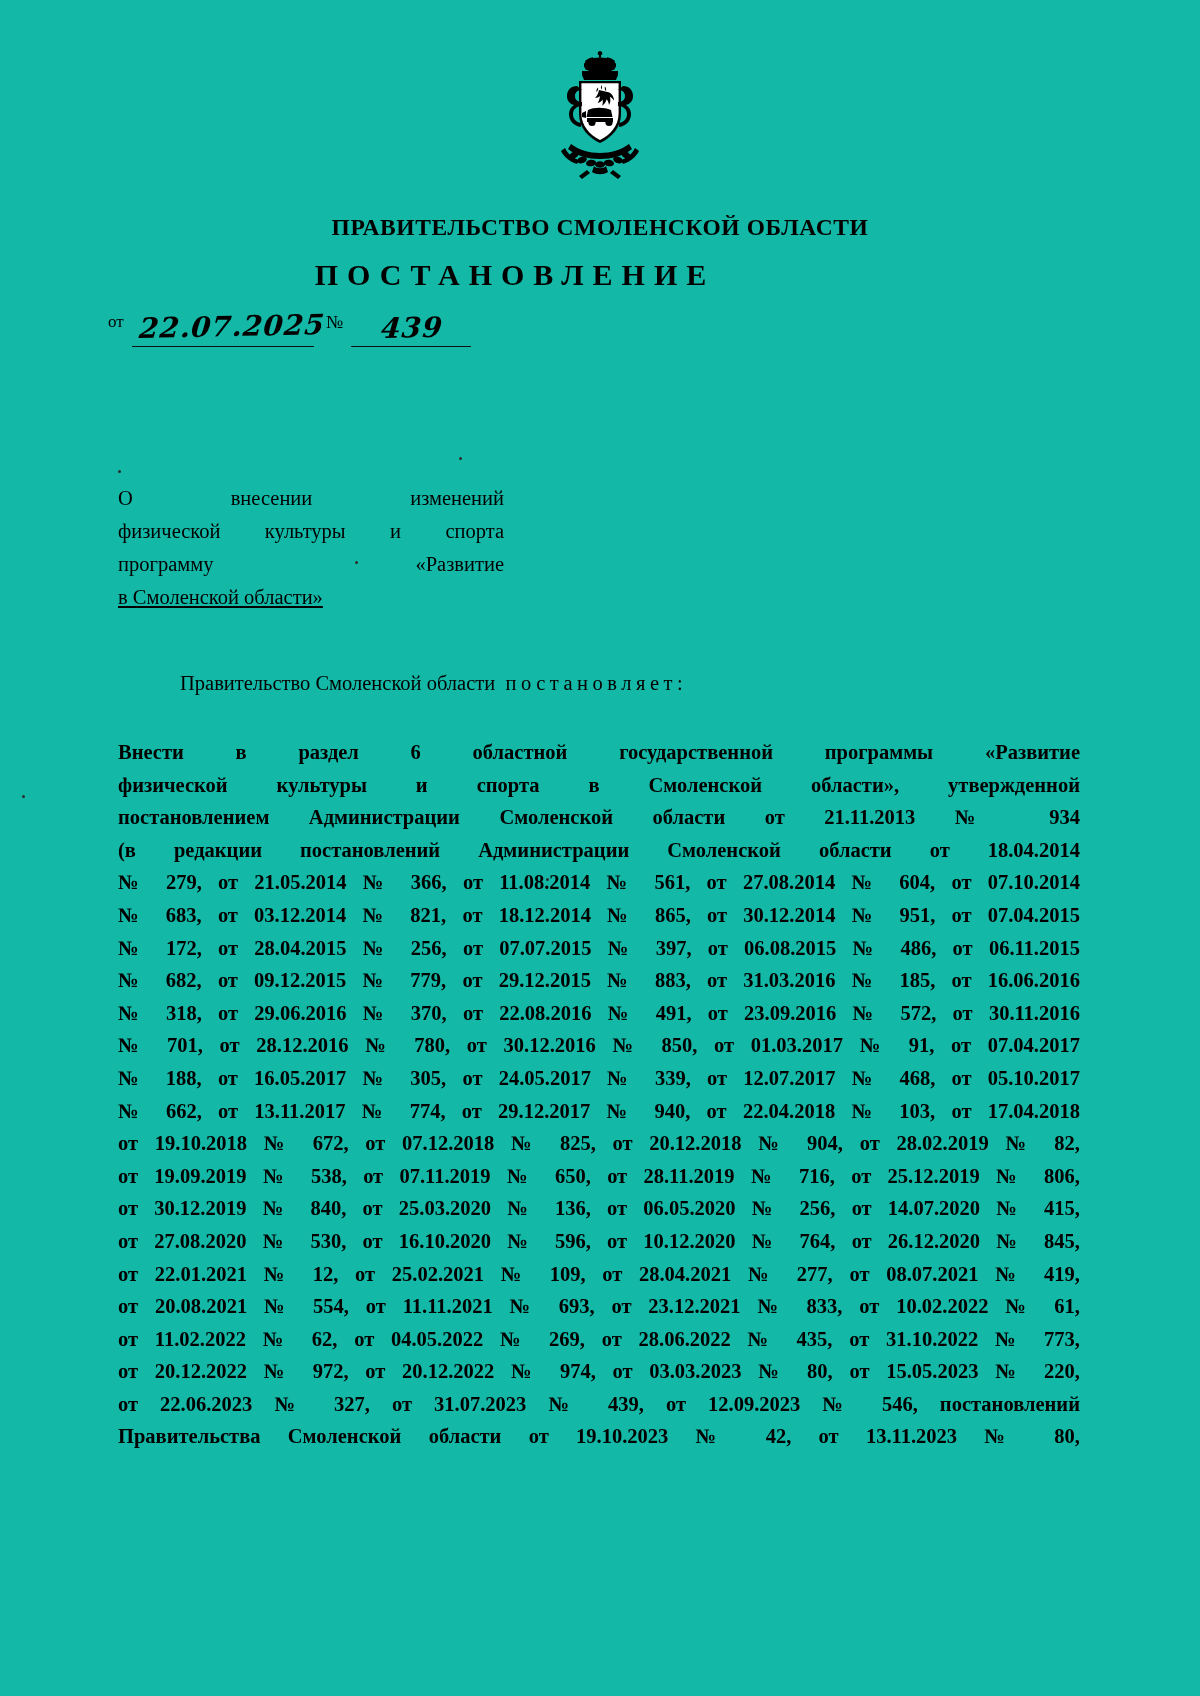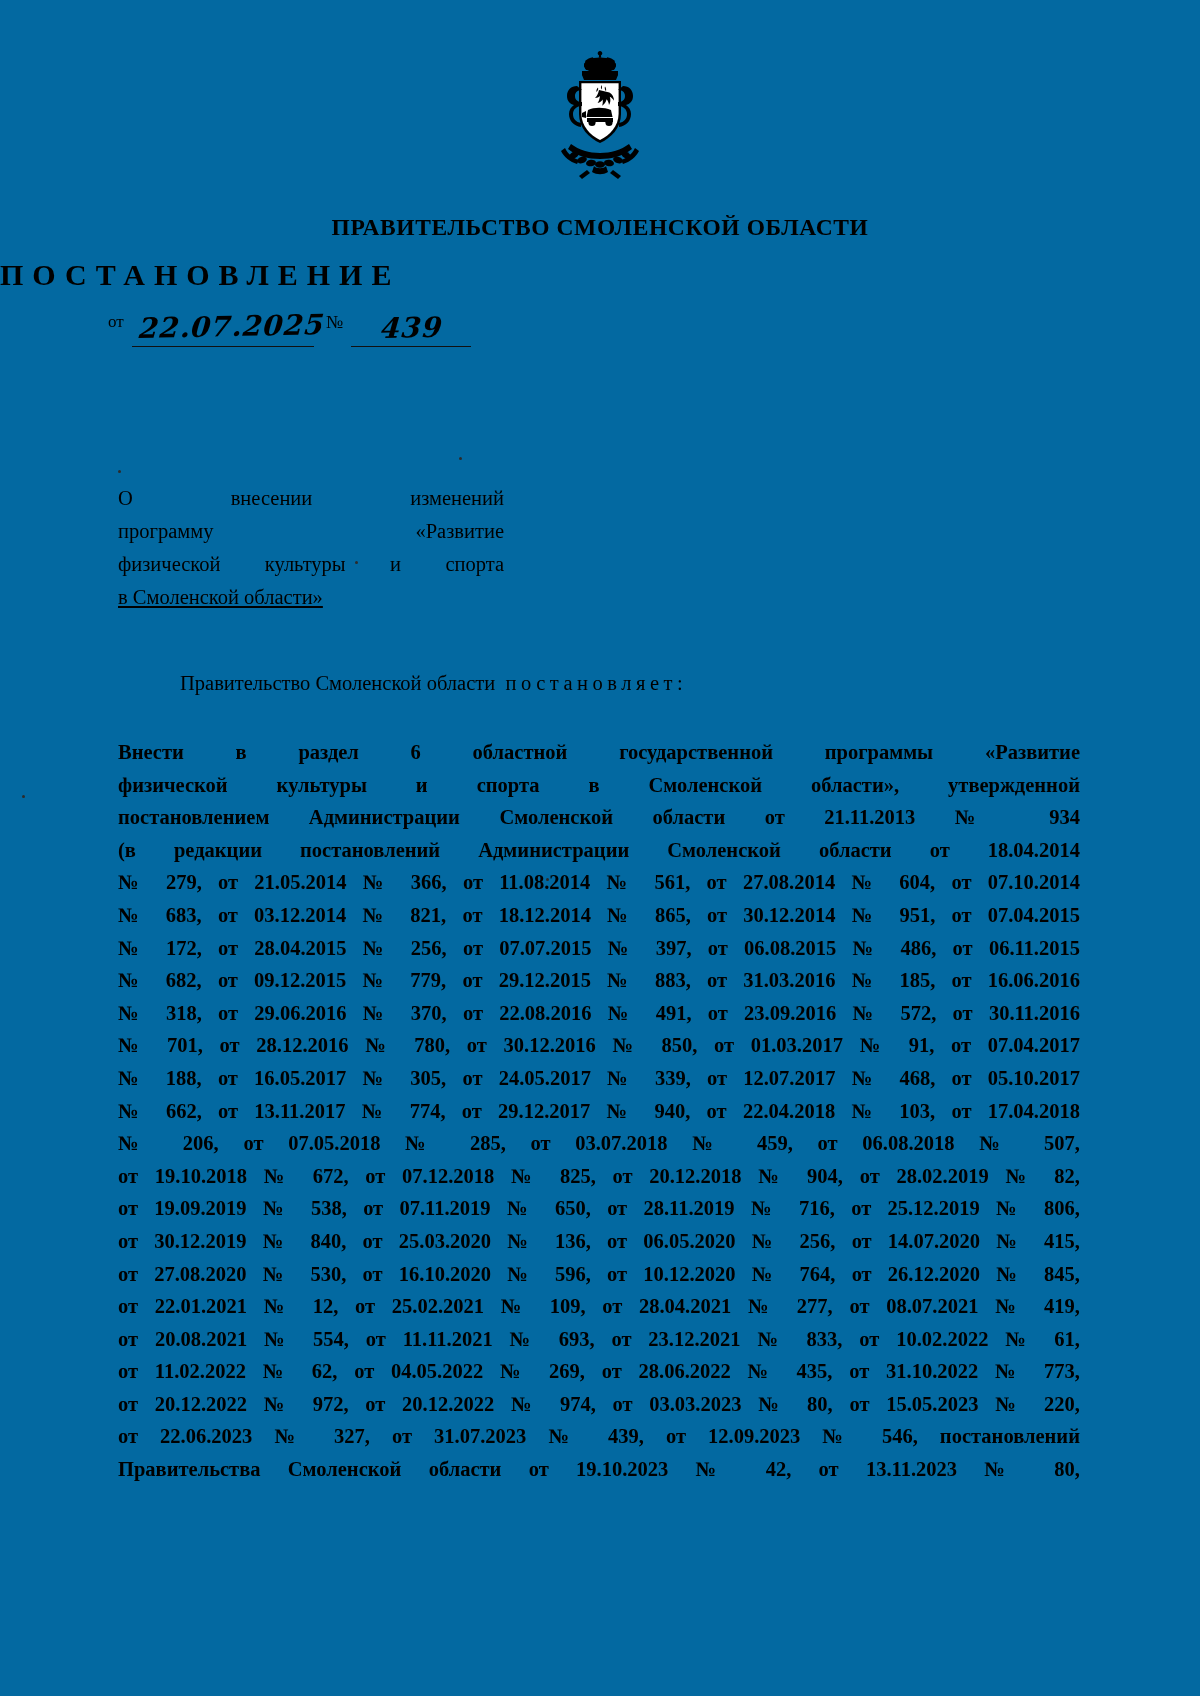--- a/index.html
+++ b/index.html
@@ -12,21 +12,21 @@
     height: 1696px;
     position: relative;
     font-family: "Liberation Serif", "DejaVu Serif", serif;
     color: #000000;
     overflow: hidden;
   }
 
   .page {
     position: absolute;
     inset: 0;
-    background: #0369a1;
+    background: #14b8a6;
   }
 
   
   .emblem-wrap {
     position: absolute;
     top: 48px;
     left: 0;
     width: 1200px;
     text-align: center;
   }
@@ -46,20 +46,21 @@
     font-weight: bold;
     font-size: 23.5px;
     letter-spacing: 0.6px;
     white-space: nowrap;
   }
   .doc-type {
     position: absolute;
     top: 258px;
     left: 0;
     width: 1030px;
+    text-align: center;
     font-weight: bold;
     font-size: 30px;
     letter-spacing: 9px;
     white-space: nowrap;
   }
 
   
   .datenum {
     position: absolute;
     top: 312px;
@@ -223,43 +224,42 @@
   </div>
 
   <div class="speck" style="left:118px;  top:470px; width:3px;  height:3px;"></div>
   <div class="speck" style="left:459px;  top:457px; width:3px;  height:3px;"></div>
   <div class="speck" style="left:355px;  top:561px; width:3px;  height:3px;"></div>
   <div class="speck" style="left:22px;   top:795px; width:3px;  height:3px;"></div>
   <div class="speck" style="left:546px;  top:878px; width:3px;  height:3px;"></div>
 
   <div class="subject">
     <span class="ln">О внесении изменений</span>
+    <span class="ln">физической культуры и спорта</span>
     <span class="ln">программу «Развитие</span>
-    <span class="ln">физической культуры и спорта</span>
     <span class="ln last">в Смоленской области»</span>
   </div>
 
   <div class="resolve">
     <span class="indent"></span><span>Правительство Смоленской области</span>&nbsp;&nbsp;<span class="spaced">постановляет:</span>
   </div>
 
   <div class="body-par">
     <span class="ln">Внести в раздел 6 областной государственной программы «Развитие</span>
     <span class="ln">физической культуры и спорта в Смоленской области», утвержденной</span>
     <span class="ln">постановлением Администрации Смоленской области от 21.11.2013 № 934</span>
     <span class="ln">(в редакции постановлений Администрации Смоленской области от 18.04.2014</span>
     <span class="ln">№ 279, от 21.05.2014 № 366, от 11.08.2014 № 561, от 27.08.2014 № 604, от 07.10.2014</span>
     <span class="ln">№ 683, от 03.12.2014 № 821, от 18.12.2014 № 865, от 30.12.2014 № 951, от 07.04.2015</span>
     <span class="ln">№ 172, от 28.04.2015 № 256, от 07.07.2015 № 397, от 06.08.2015 № 486, от 06.11.2015</span>
     <span class="ln">№ 682, от 09.12.2015 № 779, от 29.12.2015 № 883, от 31.03.2016 № 185, от 16.06.2016</span>
     <span class="ln">№ 318, от 29.06.2016 № 370, от 22.08.2016 № 491, от 23.09.2016 № 572, от 30.11.2016</span>
     <span class="ln">№ 701, от 28.12.2016 № 780, от 30.12.2016 № 850, от 01.03.2017 № 91, от 07.04.2017</span>
     <span class="ln">№ 188, от 16.05.2017 № 305, от 24.05.2017 № 339, от 12.07.2017 № 468, от 05.10.2017</span>
     <span class="ln">№ 662, от 13.11.2017 № 774, от 29.12.2017 № 940, от 22.04.2018 № 103, от 17.04.2018</span>
-    <span class="ln">№ 206, от 07.05.2018 № 285, от 03.07.2018 № 459, от 06.08.2018 № 507,</span>
     <span class="ln">от 19.10.2018 № 672, от 07.12.2018 № 825, от 20.12.2018 № 904, от 28.02.2019 № 82,</span>
     <span class="ln">от 19.09.2019 № 538, от 07.11.2019 № 650, от 28.11.2019 № 716, от 25.12.2019 № 806,</span>
     <span class="ln">от 30.12.2019 № 840, от 25.03.2020 № 136, от 06.05.2020 № 256, от 14.07.2020 № 415,</span>
     <span class="ln">от 27.08.2020 № 530, от 16.10.2020 № 596, от 10.12.2020 № 764, от 26.12.2020 № 845,</span>
     <span class="ln">от 22.01.2021 № 12, от 25.02.2021 № 109, от 28.04.2021 № 277, от 08.07.2021 № 419,</span>
     <span class="ln">от 20.08.2021 № 554, от 11.11.2021 № 693, от 23.12.2021 № 833, от 10.02.2022 № 61,</span>
     <span class="ln">от 11.02.2022 № 62, от 04.05.2022 № 269, от 28.06.2022 № 435, от 31.10.2022 № 773,</span>
     <span class="ln">от 20.12.2022 № 972, от 20.12.2022 № 974, от 03.03.2023 № 80, от 15.05.2023 № 220,</span>
     <span class="ln">от 22.06.2023 № 327, от 31.07.2023 № 439, от 12.09.2023 № 546, постановлений</span>
     <span class="ln last">Правительства Смоленской области от 19.10.2023 № 42, от 13.11.2023 № 80,</span>

